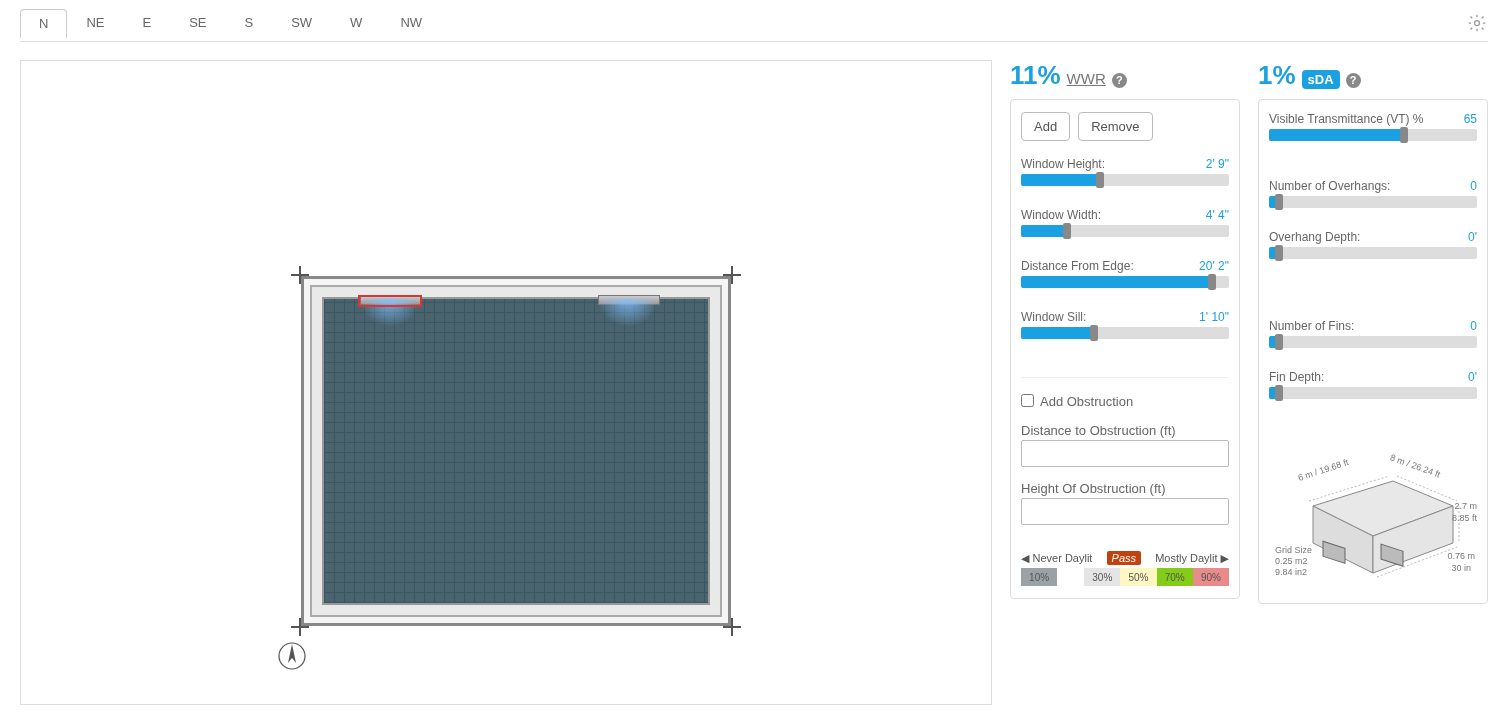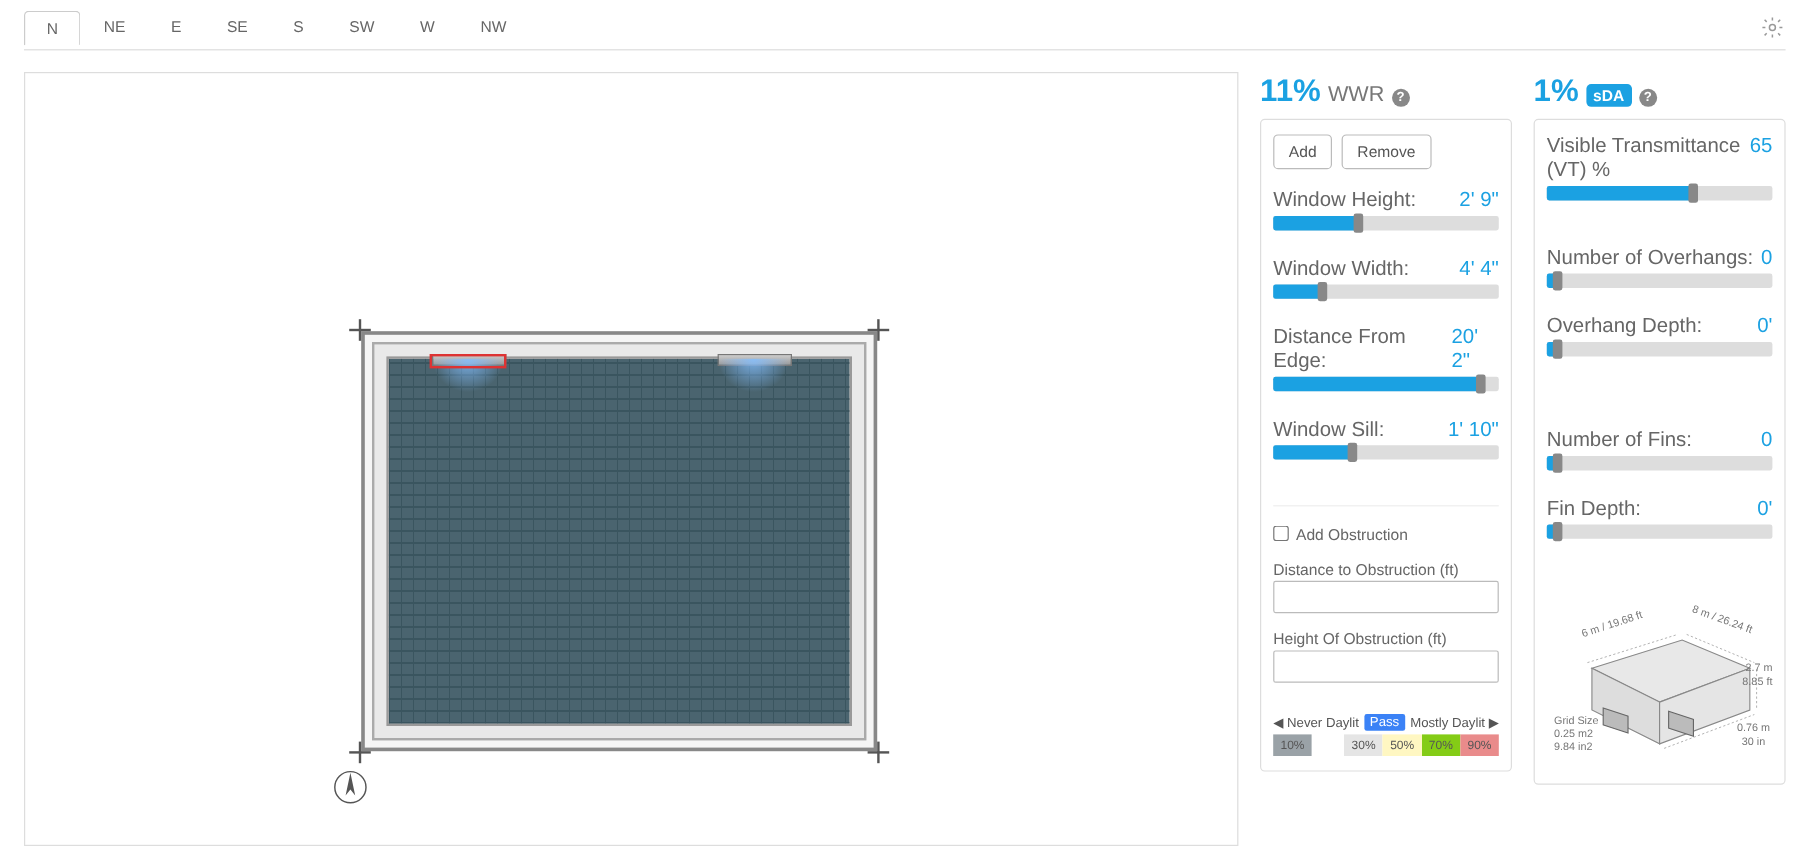--- a/index.html
+++ b/index.html
@@ -93,32 +93,32 @@
     border:2px solid #d33;
     pointer-events:none;
   }
   .tick { position:absolute; background:#555; }
   .compass {
     position:absolute;
     left:256px; top:580px;
     width:30px; height:30px;
   }
   .panel {
-    width: 210px;
+    width: 230px;
     display:flex;
     flex-direction:column;
   }
   .panel-header {
     display:flex;
     align-items:baseline;
     gap:6px;
     margin-bottom:8px;
   }
   .pct { font-size: 26px; font-weight: bold; color:#1ba1e2; }
-  .pct-label { font-size:18px; color:#777; }
+  .pct-label { font-size:15px; color:#777;text-decoration:underline; }
   .badge {
     background:#1ba1e2; color:#fff; font-weight:bold;
     padding:2px 6px; border-radius:4px; font-size:13px;
   }
   .help-icon {
     width:15px; height:15px; border-radius:50%;
     background:#888; color:#fff; font-size:11px; font-weight:bold;
     display:inline-flex; align-items:center; justify-content:center;
     cursor:pointer;
   }
@@ -135,21 +135,21 @@
     border:1px solid #bbb;
     border-radius:4px;
     background:#fff;
     padding:6px 12px;
     font-size:13px; color:#555;
     cursor:pointer;
   }
   .slider-group {}
   .slider-label {
     display:flex; justify-content:space-between;
-    font-size:17px; margin-bottom:3px;
+    font-size:12px; margin-bottom:3px;
   }
   .slider-label .val { color:#1ba1e2; }
   .slider-track {
     height:12px;
     background:#ddd;
     border-radius:2px;
     position:relative;
   }
   .slider-fill {
     height:100%;
@@ -164,21 +164,21 @@
   }
   .sep { border:none; border-top:1px solid #eee; margin:6px 0;}
   .checkbox-row { display:flex; align-items:flex-start; gap:6px; font-size:13px; color:#666;}
   .text-input {
     width:100%; padding:5px 6px; font-size:13px;
     border:1px solid #bbb; border-radius:2px; margin-top:2px;
   }
   .field-label { font-size:13px; color:#666; margin-top:4px;}
   .legend { margin-top:16px; }
   .legend-row { display:flex; justify-content:space-between; font-size:11px; color:#555; align-items:center;}
-  .legend-row .mid { background:#3b82f6; color:#fff; padding:1px 5px; border-radius:2px; }
+  .legend-row .mid { background:#c2410c; color:#fff; padding:1px 5px; border-radius:2px; font-style:italic;}
   .legend-bar { display:flex; height:18px; margin-top:3px; font-size:10px;}
   .legend-seg { flex:1; display:flex; align-items:center; justify-content:center; color:#555;}
   .spacer { height:18px; }
   .diag-wrap {
     margin-top:20px; display:flex; justify-content:center; align-items:center;
     height:140px; position:relative;
   }
   .diag-label { position:absolute; font-size:9px; color:#777; font-family: Arial; }
 </style>
 </head>

